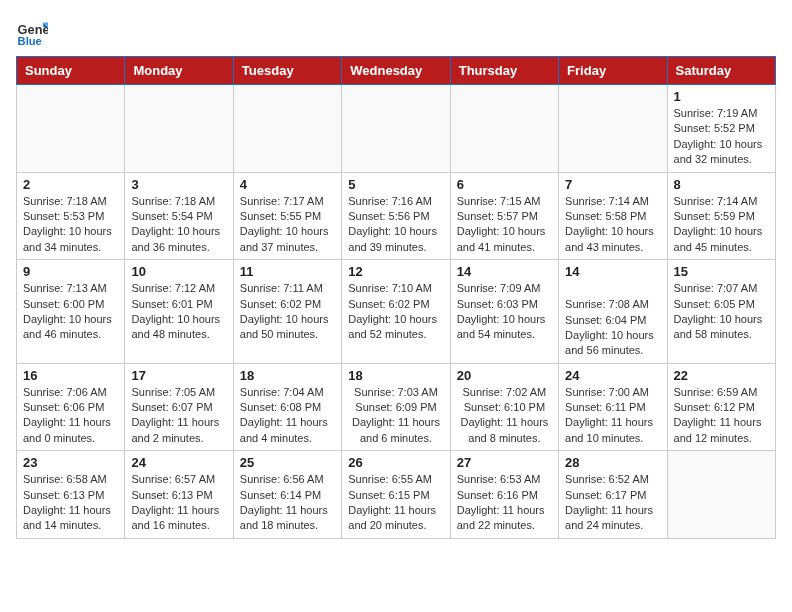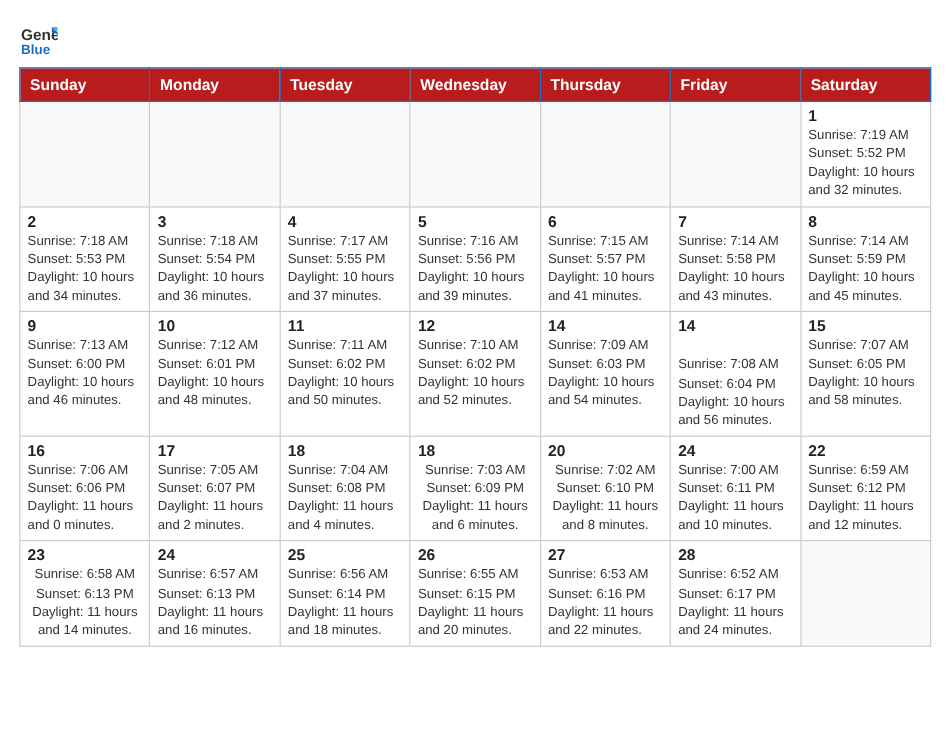--- a/index.html
+++ b/index.html
@@ -248,21 +248,21 @@
         <td>
           <div class="day-number">22</div>
           <div class="day-info" style="white-space: pre-line;">Sunrise: 6:59 AM
 Sunset: 6:12 PM
 Daylight: 11 hours and 12 minutes.</div>
         </td>
       </tr>
       <tr>
         <td>
           <div class="day-number">23</div>
-          <div class="day-info" style="white-space: pre-line; text-align: center;">Sunrise: 6:58 AM
+          <div class="day-info" style="white-space: pre-line;">Sunrise: 6:58 AM
 Sunset: 6:13 PM
 Daylight: 11 hours and 14 minutes.</div>
         </td>
         <td>
           <div class="day-number">24</div>
           <div class="day-info" style="white-space: pre-line;">Sunrise: 6:57 AM
 Sunset: 6:13 PM
 Daylight: 11 hours and 16 minutes.</div>
         </td>
         <td>

